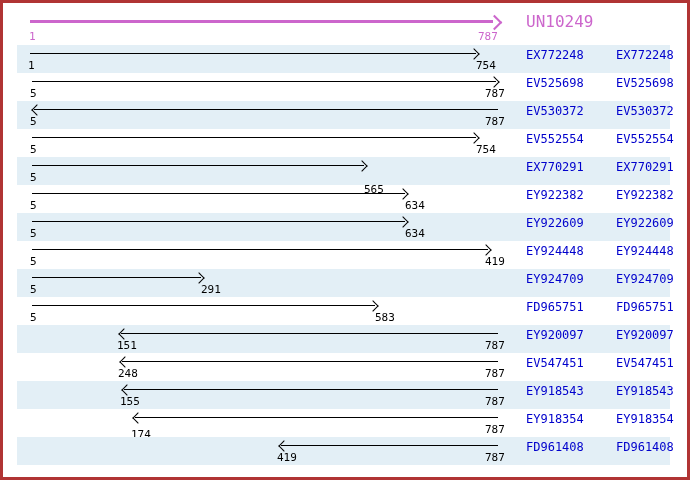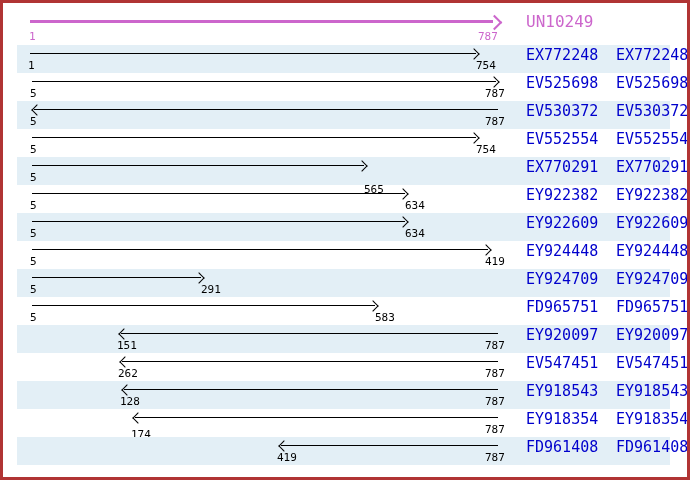--- a/index.html
+++ b/index.html
@@ -18,21 +18,21 @@
   .chev     { position:absolute; width:7px; height:7px;
               border-top:1px solid #000; border-right:1px solid #000; }
   .chev.rev { transform:rotate(-135deg); }
   .chev.fwd { transform:rotate(45deg); }
   .cchev    { position:absolute; width:9px; height:9px;
               border-top:2px solid #cc66cc; border-right:2px solid #cc66cc;
               transform:rotate(45deg); }
   .num      { position:absolute; font-size:11px; line-height:11px;
               color:#000; white-space:pre; }
   .cnum     { color:#cc66cc; }
-  .acc      { position:absolute; font-size:15px; line-height:13px;
+  .acc      { position:absolute; font-size:12px; line-height:13px;
               color:#0000cc; white-space:pre; cursor:pointer; }
   .cacc     { position:absolute; font-size:16px; line-height:13px;
               color:#cc66cc; white-space:pre; cursor:pointer; }
 </style>
 </head>
 <body>
 
 <div class="frame">
   <div id="canvas">
       <div class="cline" style="left: 27px; top: 17px; width: 463px;"></div>
@@ -107,28 +107,28 @@
       <div class="acc" style="left: 613px; top: 298px;">FD965751</div>
       <div class="stripe" style="top: 322px; background: rgb(227, 239, 246);"></div>
       <div class="aline" style="left: 118px; top: 330px; width: 377px;"></div>
       <div class="chev rev" style="left: 117px; top: 327px;"></div>
       <div class="num" style="left: 114px; top: 337px;">151</div>
       <div class="num" style="left: 482px; top: 337px;">787</div>
       <div class="acc" style="left: 523px; top: 326px;">EY920097</div>
       <div class="acc" style="left: 613px; top: 326px;">EY920097</div>
       <div class="aline" style="left: 119px; top: 358px; width: 376px;"></div>
       <div class="chev rev" style="left: 118px; top: 355px;"></div>
-      <div class="num" style="left: 115px; top: 365px;">262</div>
+      <div class="num" style="left: 115px; top: 365px;">248</div>
       <div class="num" style="left: 482px; top: 365px;">787</div>
       <div class="acc" style="left: 523px; top: 354px;">EV547451</div>
       <div class="acc" style="left: 613px; top: 354px;">EV547451</div>
       <div class="stripe" style="top: 378px; background: rgb(227, 239, 246);"></div>
       <div class="aline" style="left: 121px; top: 386px; width: 374px;"></div>
       <div class="chev rev" style="left: 120px; top: 383px;"></div>
-      <div class="num" style="left: 117px; top: 393px;">128</div>
+      <div class="num" style="left: 117px; top: 393px;">155</div>
       <div class="num" style="left: 482px; top: 393px;">787</div>
       <div class="acc" style="left: 523px; top: 382px;">EY918543</div>
       <div class="acc" style="left: 613px; top: 382px;">EY918543</div>
       <div class="aline" style="left: 132px; top: 414px; width: 363px;"></div>
       <div class="chev rev" style="left: 131px; top: 411px;"></div>
       <div class="num" style="left: 128px; top: 426px;">174</div>
       <div class="num" style="left: 482px; top: 421px;">787</div>
       <div class="acc" style="left: 523px; top: 410px;">EY918354</div>
       <div class="acc" style="left: 613px; top: 410px;">EY918354</div>
       <div class="stripe" style="top: 434px; background: rgb(227, 239, 246);"></div>

